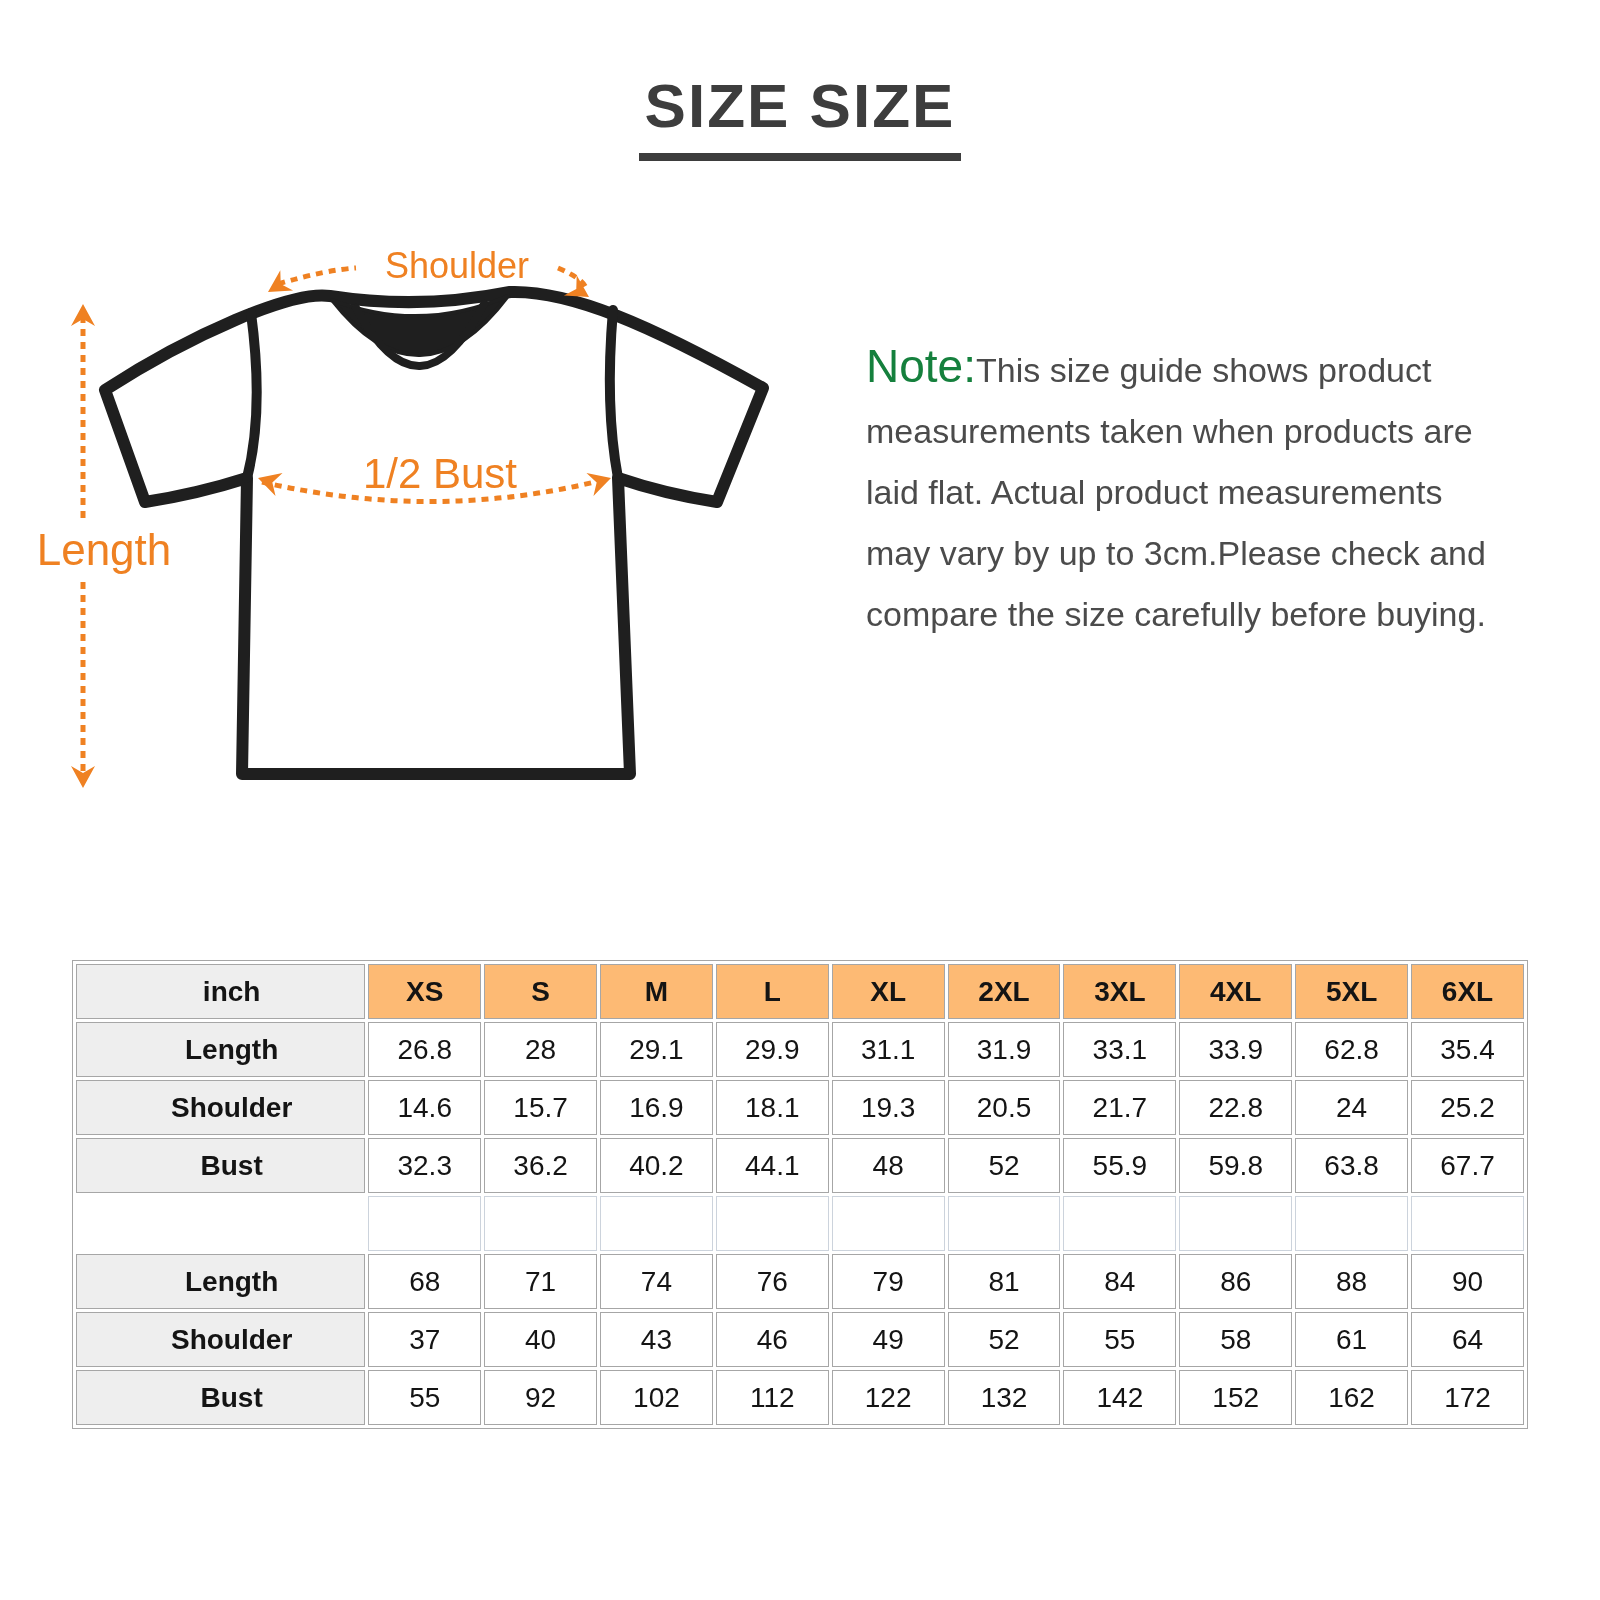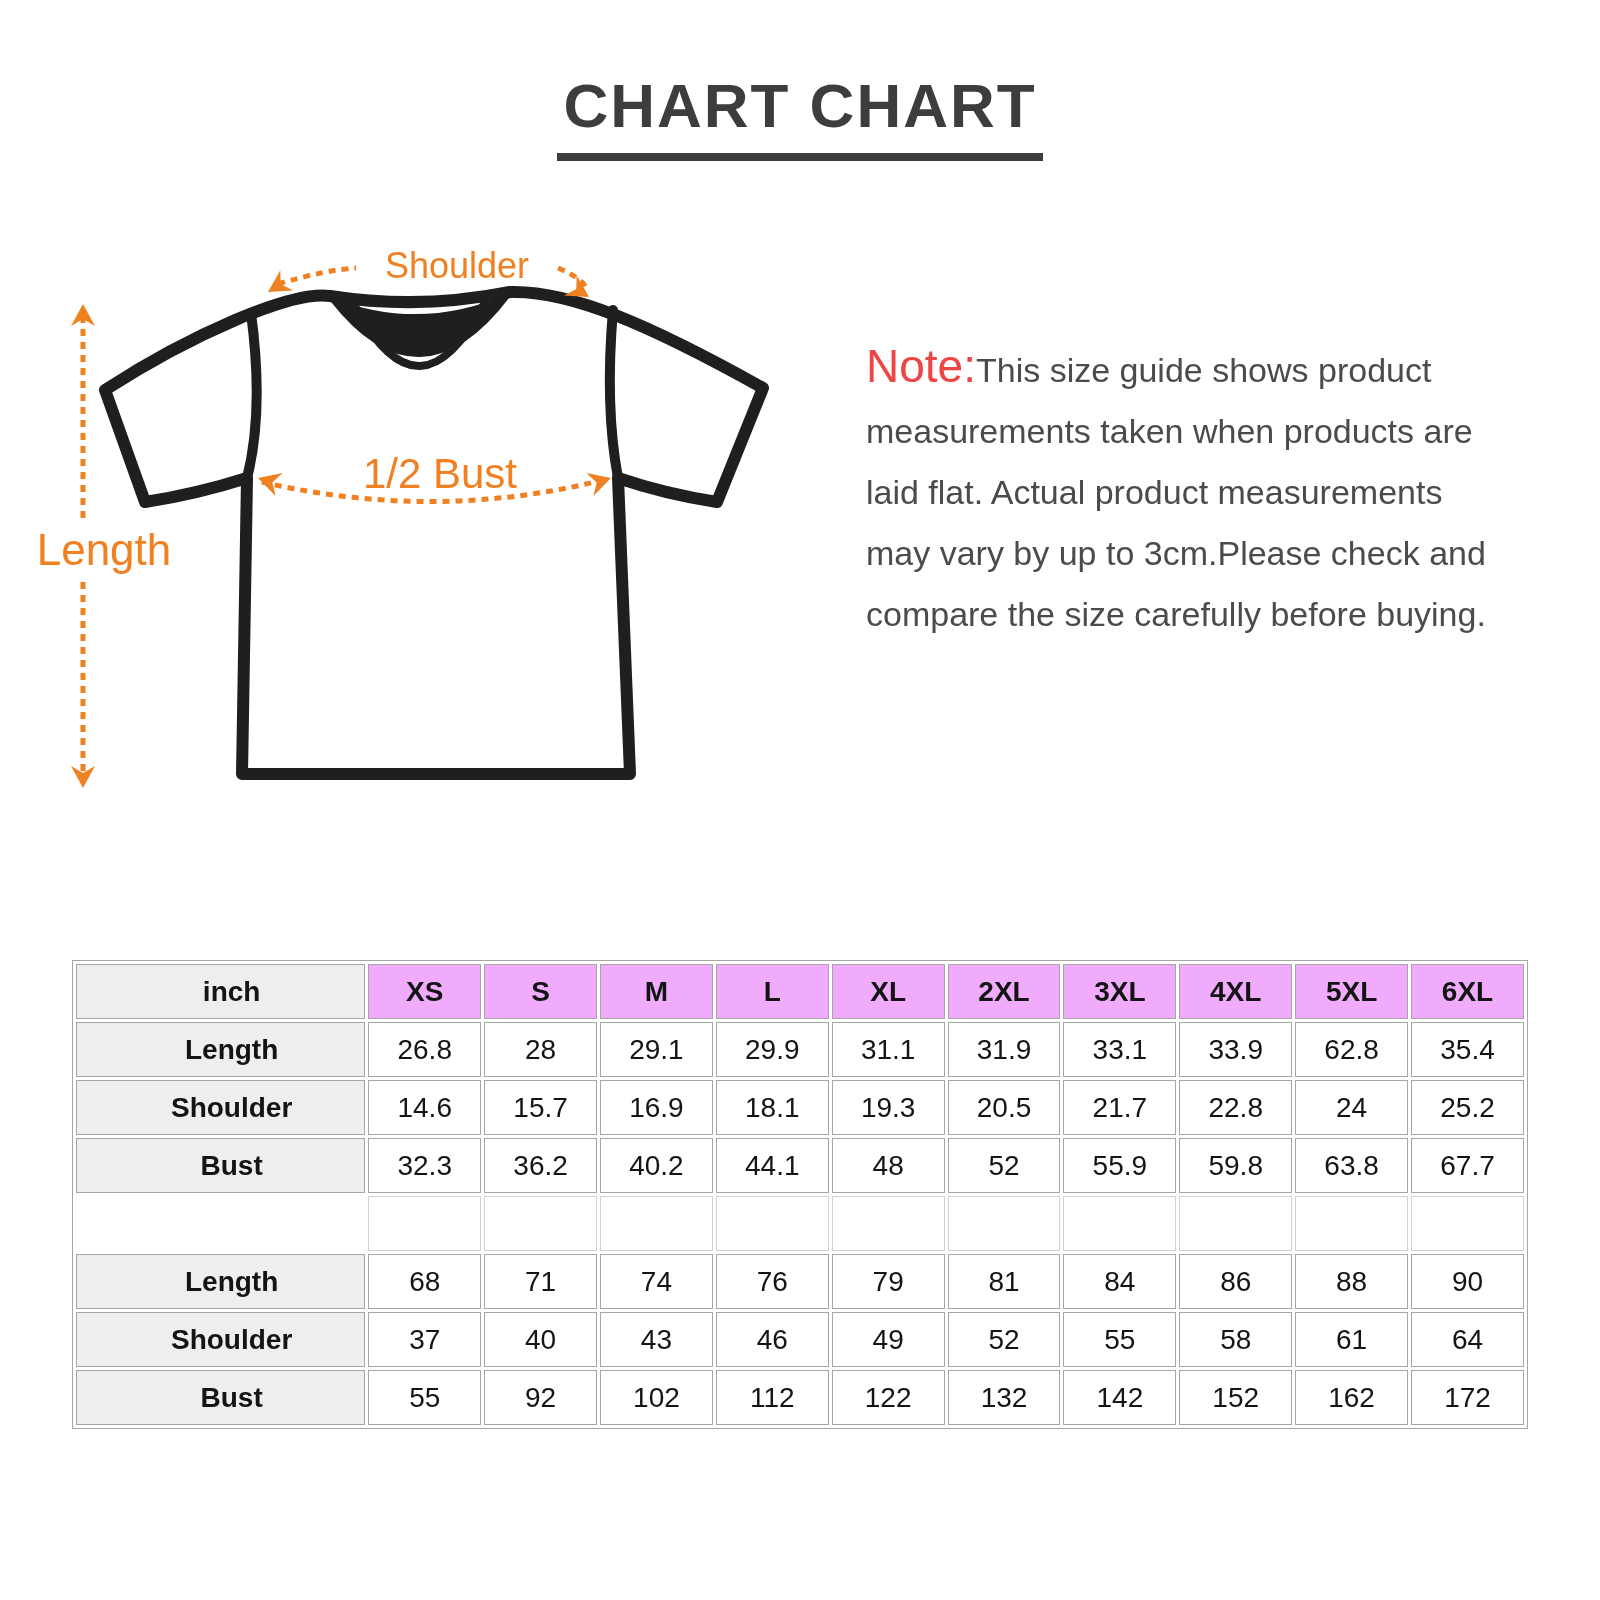--- a/index.html
+++ b/index.html
@@ -14,43 +14,43 @@
     color:#3d3d3d;padding:0 6px 12px 6px;border-bottom:8px solid #3d3d3d;
   }
   
   .shirt-svg{position:absolute;left:30px;top:220px;}
   .measure-label{fill:#ef8122;font-family:"Liberation Sans",sans-serif;}
   
   .note{
     position:absolute;left:866px;top:336px;width:680px;
     font-size:34px;color:#4b4b4b;line-height:61px;
   }
-  .note-label{color:#ef4444;font-size:46px;line-height:61px;}
+  .note-label{color:#15803d;font-size:46px;line-height:61px;}
   
   .table-wrap{position:absolute;left:72px;top:960px;width:1456px;}
   table.size-table{
     width:100%;border-collapse:separate;border-spacing:3px;
     border:1px solid #a6a6a6;background:#ffffff;table-layout:fixed;
   }
   table.size-table td{
     border:1px solid #a6a6a6;height:51px;text-align:center;vertical-align:middle;
     font-size:28px;color:#141414;background:#ffffff;overflow:hidden;
   }
   table.size-table td.lbl{background:#eeeeee;font-weight:700;padding-left:23px;}
-  table.size-table td.hdr{background:#f0abfc;font-weight:700;}
+  table.size-table td.hdr{background:#fdba74;font-weight:700;}
   table.size-table tr.spacer td{border:1px solid #ccd3dc;height:51px;}
   table.size-table tr.spacer td.sp-lbl{border-color:transparent;}
 </style>
 </head>
 <body>
 
 <div class="page">
 
   <div class="title-wrap">
-    <span class="title">CHART CHART</span>
+    <span class="title">SIZE SIZE</span>
   </div>
 
   <svg class="shirt-svg" width="760" height="600" viewBox="0 0 760 600">
 
     <path d="M 300,76 Q 390,90 480,72 C 540,70 620,105 733,168 L 687,282 Q 635,274 588,258
              C 592,360 596,460 600,554 L 212,554 C 214,460 216,360 217,258
              Q 167,274 115,282 L 75,170 C 160,115 262,70 300,76 Z" fill="#ffffff" stroke="#1f1f1f" stroke-width="12" stroke-linejoin="round"></path>
 
     <path d="M 221,93 C 230,160 228,215 217,258" fill="none" stroke="#1f1f1f" stroke-width="10" stroke-linecap="round"></path>
     <path d="M 583,90 C 577,160 580,215 588,258" fill="none" stroke="#1f1f1f" stroke-width="10" stroke-linecap="round"></path>

